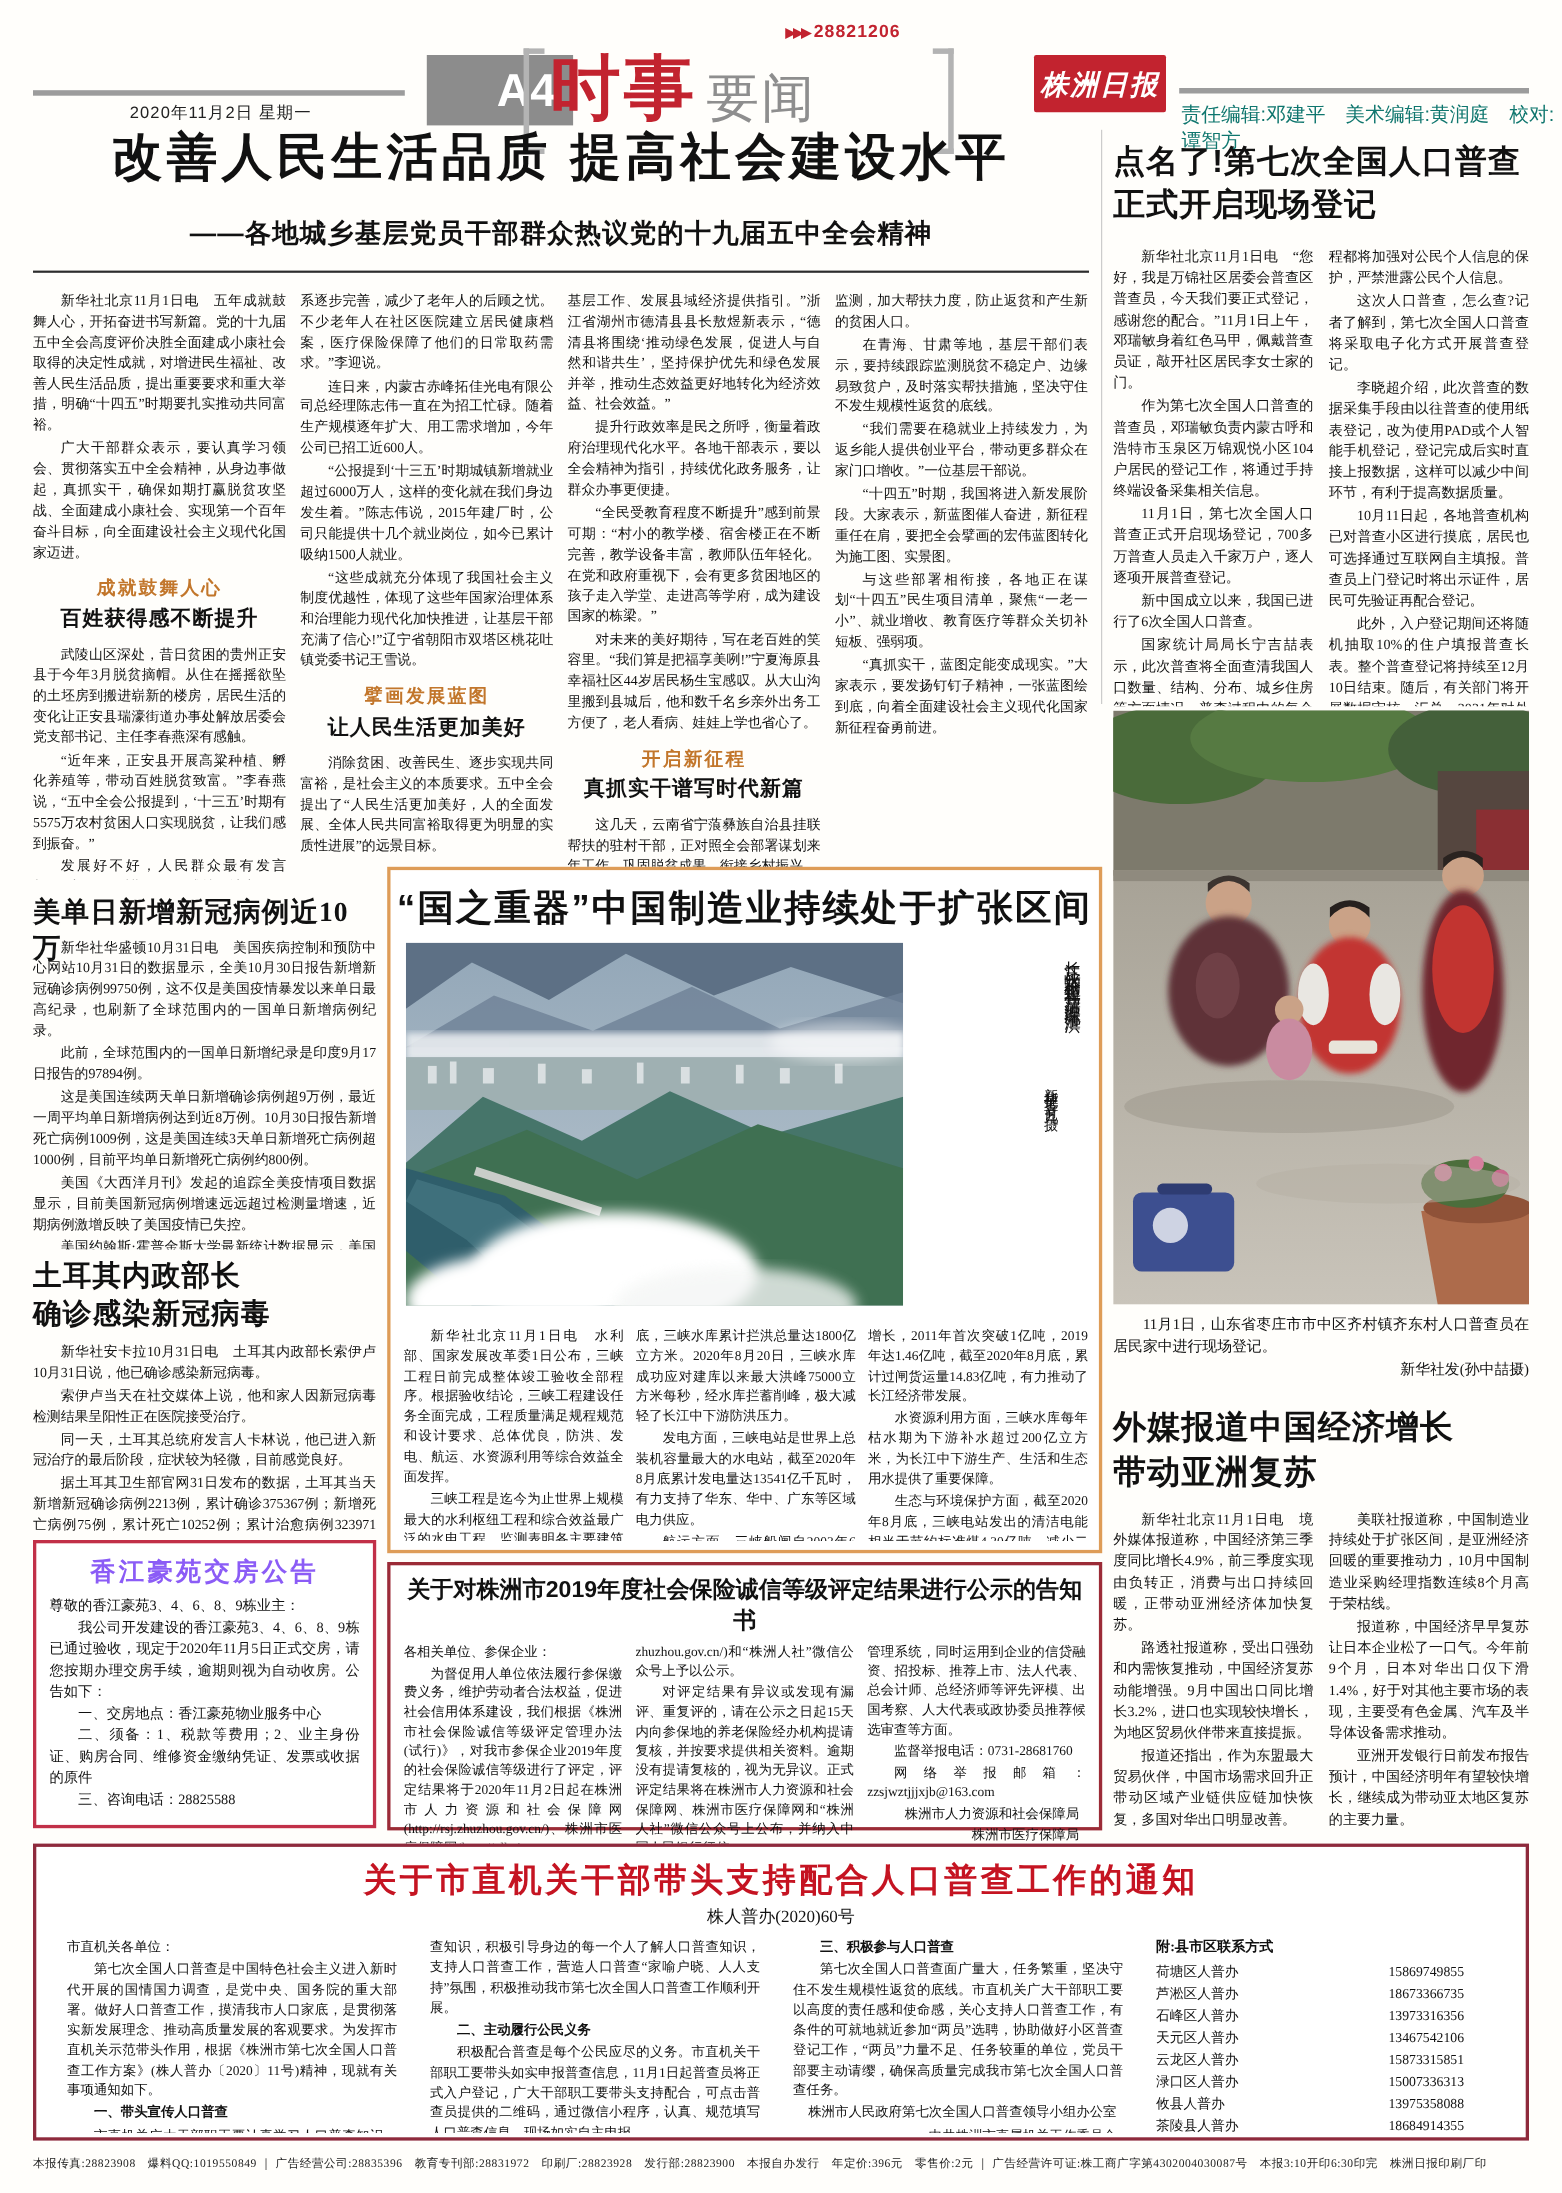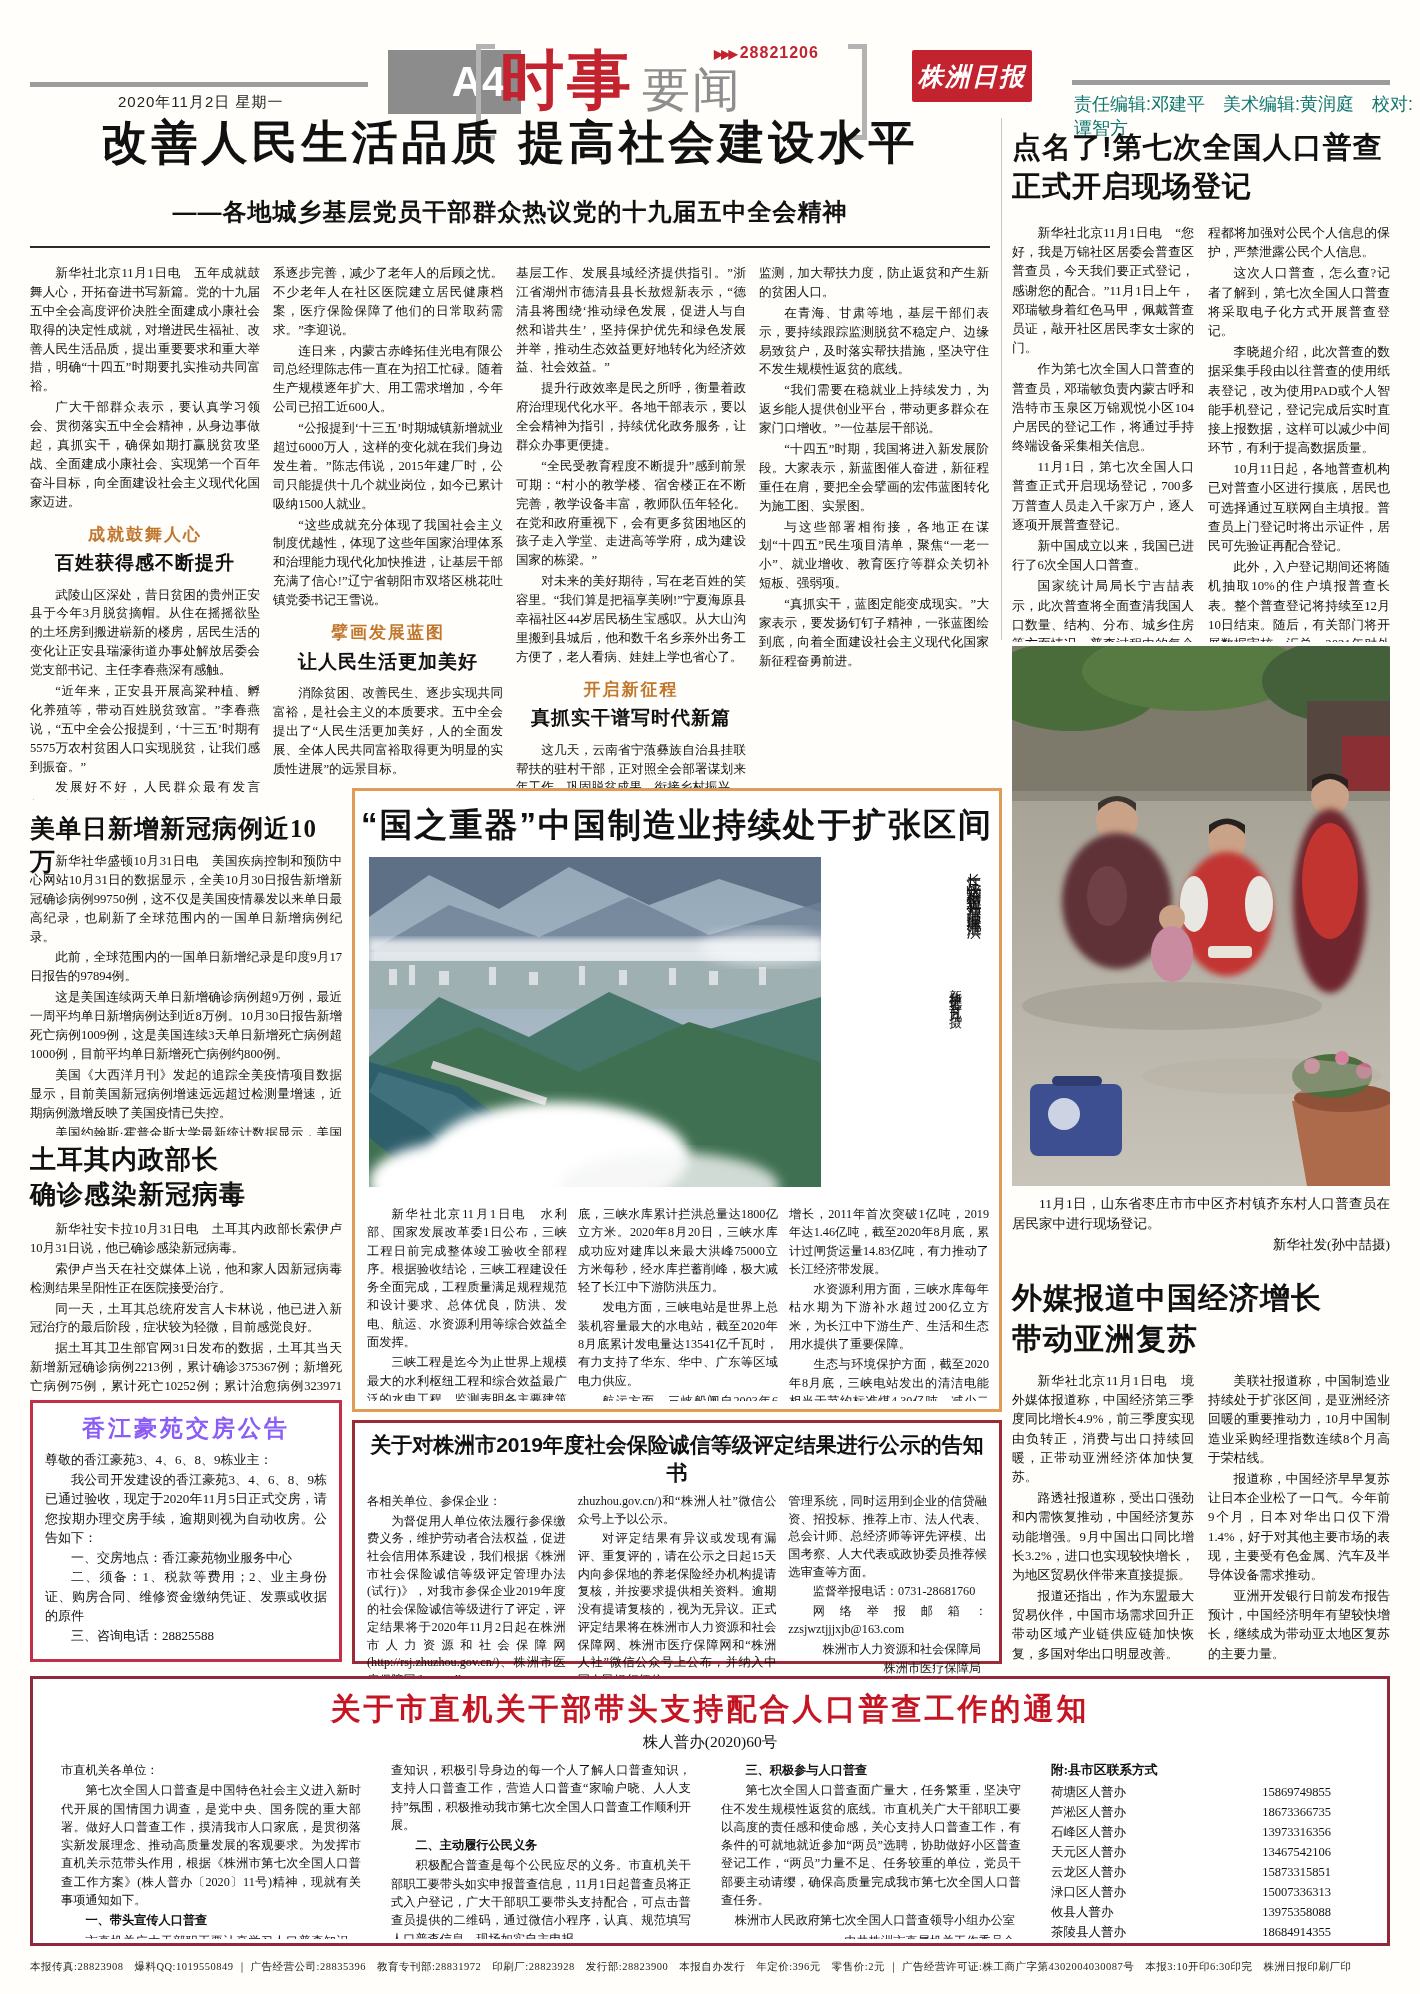--- a/index.html
+++ b/index.html
@@ -86,25 +86,25 @@
 <body>
 
 <div class="page">
 
   <div class="abs hline" style="left:30px;top:82px;width:338px;"></div>
   <div class="abs hdr-date" style="left:118px;top:93px;">2020年11月2日 星期一</div>
   <div class="abs a4box" style="left:388px;top:50px;padding-left:48px;">A4</div>
   <div class="abs bracket l" style="left:476px;top:44px;"></div>
   <div class="abs sec-main" style="left:500px;top:48px;">时事</div>
   <div class="abs sec-sub" style="left:642px;top:66px;">要闻</div>
-  <div class="abs hotline" style="left:714px;top:44px;">
+  <div class="abs hotline" style="left:714px;top:21px;">
     <span class="tri">▶▶▶</span><span>28821206</span>
   </div>
   <div class="abs bracket r" style="left:848px;top:44px;"></div>
-  <div class="abs masthead" style="left:912px;top:50px;">株洲日报</div>
+  <div class="abs masthead" style="left:940px;top:50px;">株洲日报</div>
   <div class="abs hline" style="left:1072px;top:80px;width:318px;"></div>
   <div class="abs credits" style="left:1074px;top:92px;">责任编辑:邓建平　美术编辑:黄润庭　校对:谭智方</div>
 
   <div class="abs m-headline" style="left:30px;top:112px;">改善人民生活品质  提高社会建设水平</div>
   <div class="abs m-sub" style="left:30px;top:196px;">——各地城乡基层党员干部群众热议党的十九届五中全会精神</div>
   <div class="abs m-rule" style="left:30px;top:246px;"></div>
   <div class="abs m-cols" style="left:30px;top:264px;">
     <div class="col">
 
     <p class="k-p">新华社北京11月1日电　五年成就鼓舞人心，开拓奋进书写新篇。党的十九届五中全会高度评价决胜全面建成小康社会取得的决定性成就，对增进民生福祉、改善人民生活品质，提出重要要求和重大举措，明确“十四五”时期要扎实推动共同富裕。</p>

